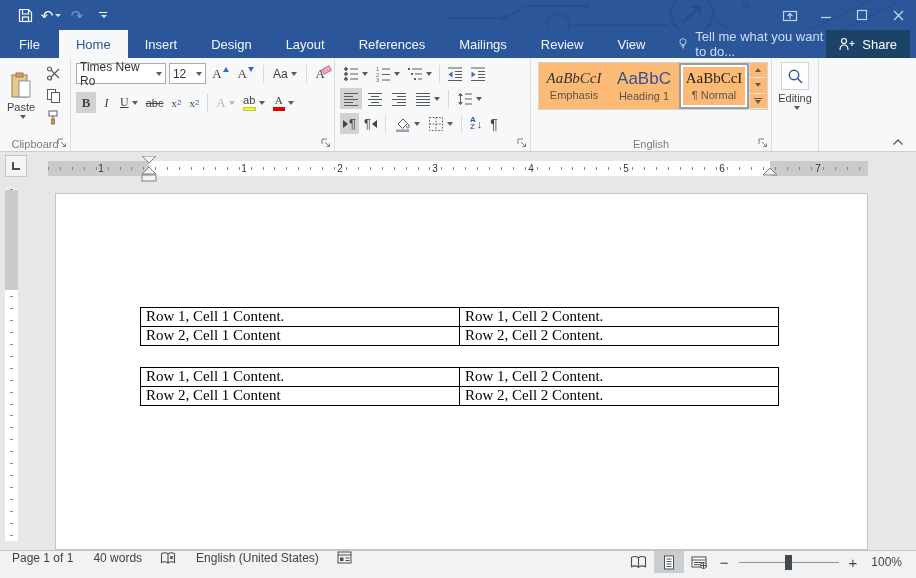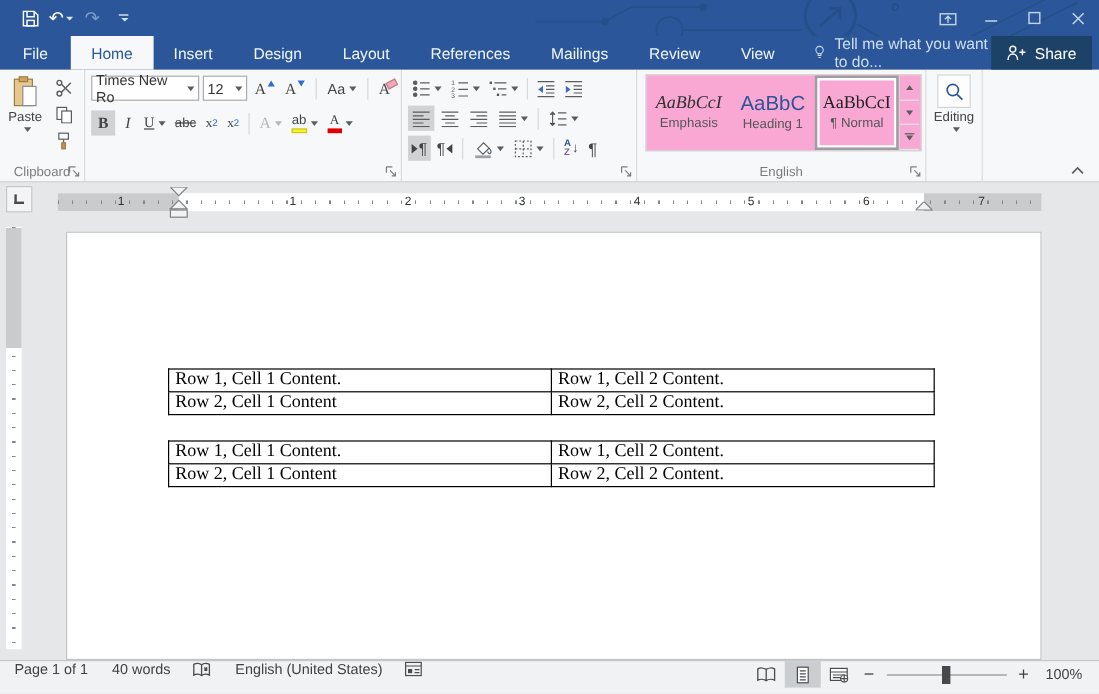--- a/index.html
+++ b/index.html
@@ -39,21 +39,21 @@
   .rbtn{display:flex;align-items:center;justify-content:center;height:21px;padding:0 3px;color:#444;}
   .on{background:#d0d2d4;}
   .car{width:0;height:0;border-left:3px solid transparent;border-right:3px solid transparent;border-top:4px solid #5a5d60;margin-left:3px;}
   .vdiv{width:1px;height:18px;background:#d8d9da;margin:0 3px;align-self:center;}
   .combo{height:21px;background:#fff;border:1px solid #ababab;display:flex;align-items:center;
     font-size:12px;color:#333;padding:0 3px;justify-content:space-between;}
   .ic{display:block;}
 
   
   .cbody{display:flex;padding-top:3px;}
-  .paste{display:flex;flex-direction:column;align-items:center;width:42px;padding-top:2px;font-size:11px;color:#444;gap:2px;}
+  .paste{display:flex;flex-direction:column;align-items:center;width:42px;padding-top:2px;font-size:11px;color:#444;gap:2px;justify-content:center;}
   .ccol{display:flex;flex-direction:column;gap:3px;padding-top:3px;}
   .sbtn{width:22px;height:19px;display:flex;align-items:center;justify-content:center;}
 
   
   .gB{font-weight:bold;font-size:13px;font-family:"Liberation Serif",serif;}
   .gI{font-style:italic;font-size:13px;font-family:"Liberation Serif",serif;}
   .gU{font-size:12px;text-decoration:underline;font-family:"Liberation Serif",serif;}
   .gstrike{font-size:11px;text-decoration:line-through;}
   .gsub{font-size:11px;font-family:"Liberation Serif",serif;}
   .gsml{font-size:8px;color:#2b6cd4;}
@@ -72,21 +72,21 @@
   
   .trir{width:0;height:0;border-top:4px solid transparent;border-bottom:4px solid transparent;border-left:5px solid #444;margin-right:1px;}
   .tril{width:0;height:0;border-top:4px solid transparent;border-bottom:4px solid transparent;border-right:5px solid #444;margin-left:1px;}
   .gpil{font-size:13px;color:#444;line-height:1;}
   .sortAZ{display:flex;flex-direction:column;line-height:.8;font-weight:bold;}
   .sA{font-size:8px;color:#2b579a;}
   .sZ{font-size:8px;color:#7c5fa8;}
   .sarr{font-size:11px;color:#444;margin-left:1px;}
 
   
-  .sgallery{display:flex;margin:4px 3px 0 7px;background:#f9a8d4;border:1px solid #d3d4d5;height:64px;}
+  .sgallery{display:flex;margin:4px 3px 0 7px;background:#fdba74;border:1px solid #d3d4d5;height:48px;}
   .scard{width:70px;display:flex;flex-direction:column;align-items:center;justify-content:center;gap:3px;}
   .scard.sel{border:2px solid #9c9ea0;box-shadow:inset 0 0 0 2px #fff;}
   .ssample{line-height:1;}
   .s-emph{font-family:"Liberation Serif",serif;font-style:italic;font-size:15px;color:#333;}
   .s-h1{font-size:17px;color:#2f5496;}
   .s-norm{font-family:"Liberation Serif",serif;font-size:15px;color:#222;}
   .sname{font-size:11px;color:#555;}
   .scol{width:17px;border-left:1px solid #d3d4d5;display:flex;flex-direction:column;}
   .scb{flex:1;display:flex;align-items:center;justify-content:center;border-bottom:1px solid #e4e5e6;flex-direction:column;gap:1px;}
   .tu{width:0;height:0;border-left:3.5px solid transparent;border-right:3.5px solid transparent;border-bottom:4px solid #5a5d60;}

